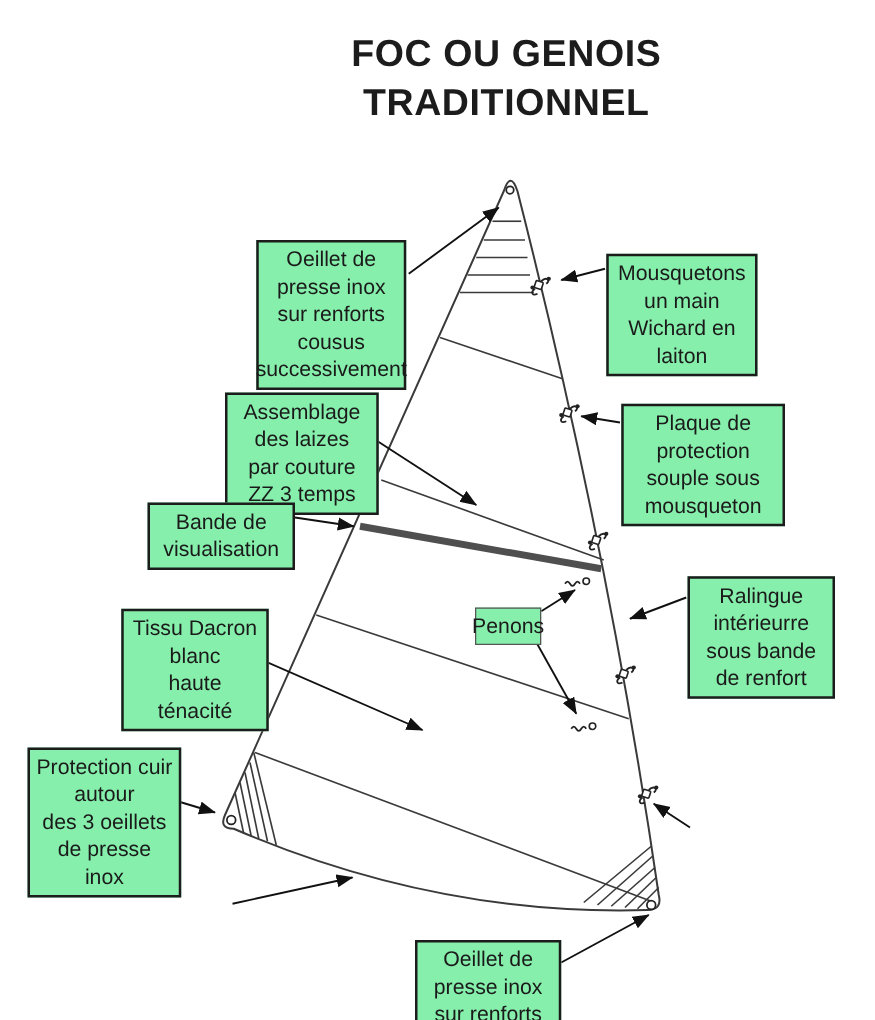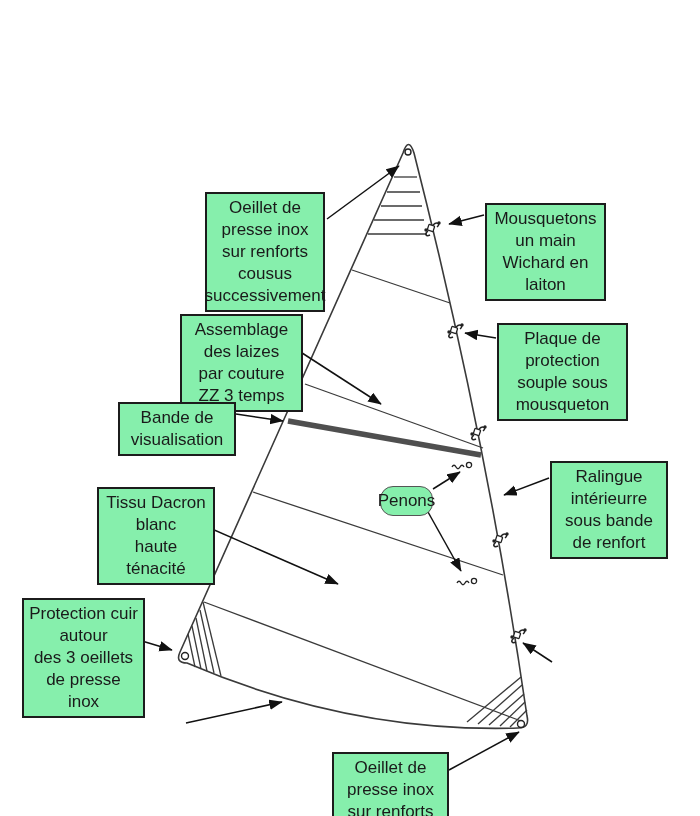--- a/index.html
+++ b/index.html
@@ -13,27 +13,29 @@
     letter-spacing:.5px;color:#1c1c1c;white-space:pre-line;
   }
   svg.diagram{position:absolute;left:0;top:0;}
   .label-box{
     position:absolute;box-sizing:border-box;background:#86efac;
     border:2px solid #1c1c1c;color:#1a1a1a;
     display:flex;align-items:center;justify-content:center;text-align:center;
     font-size:17px;line-height:1.3;white-space:pre-line;padding:3px 5px;
     z-index:3;
   }
-  .label-box.thin{border-width:1.5px;border-color:#555;border-radius:13px;}
+  .label-box.thin{border-width:1.5px;border-color:#555;}
 </style>
 </head>
 <body>
 
 <div class="canvas">
 
+  <div class="title">FOC OU GENOIS
+TRADITIONNEL</div>
 
   <svg class="diagram" width="700" height="816" viewBox="0 0 700 816">
     <defs>
       <marker id="arr" markerWidth="10" markerHeight="8" refX="8.5" refY="3.5" orient="auto">
         <path d="M0,0 L9,3.5 L0,7 z" fill="#111"></path>
       </marker>
       <g id="hank">
         <rect x="-3" y="-3" width="6" height="6" rx="1" fill="#fff" stroke="#222" stroke-width="1.3" transform="rotate(18)"></rect>
         <path d="M2,-3 C6,-7 10,-4 6,-1" fill="none" stroke="#222" stroke-width="1.5"></path>
         <circle cx="8" cy="-5" r="1.7" fill="#222"></circle>

